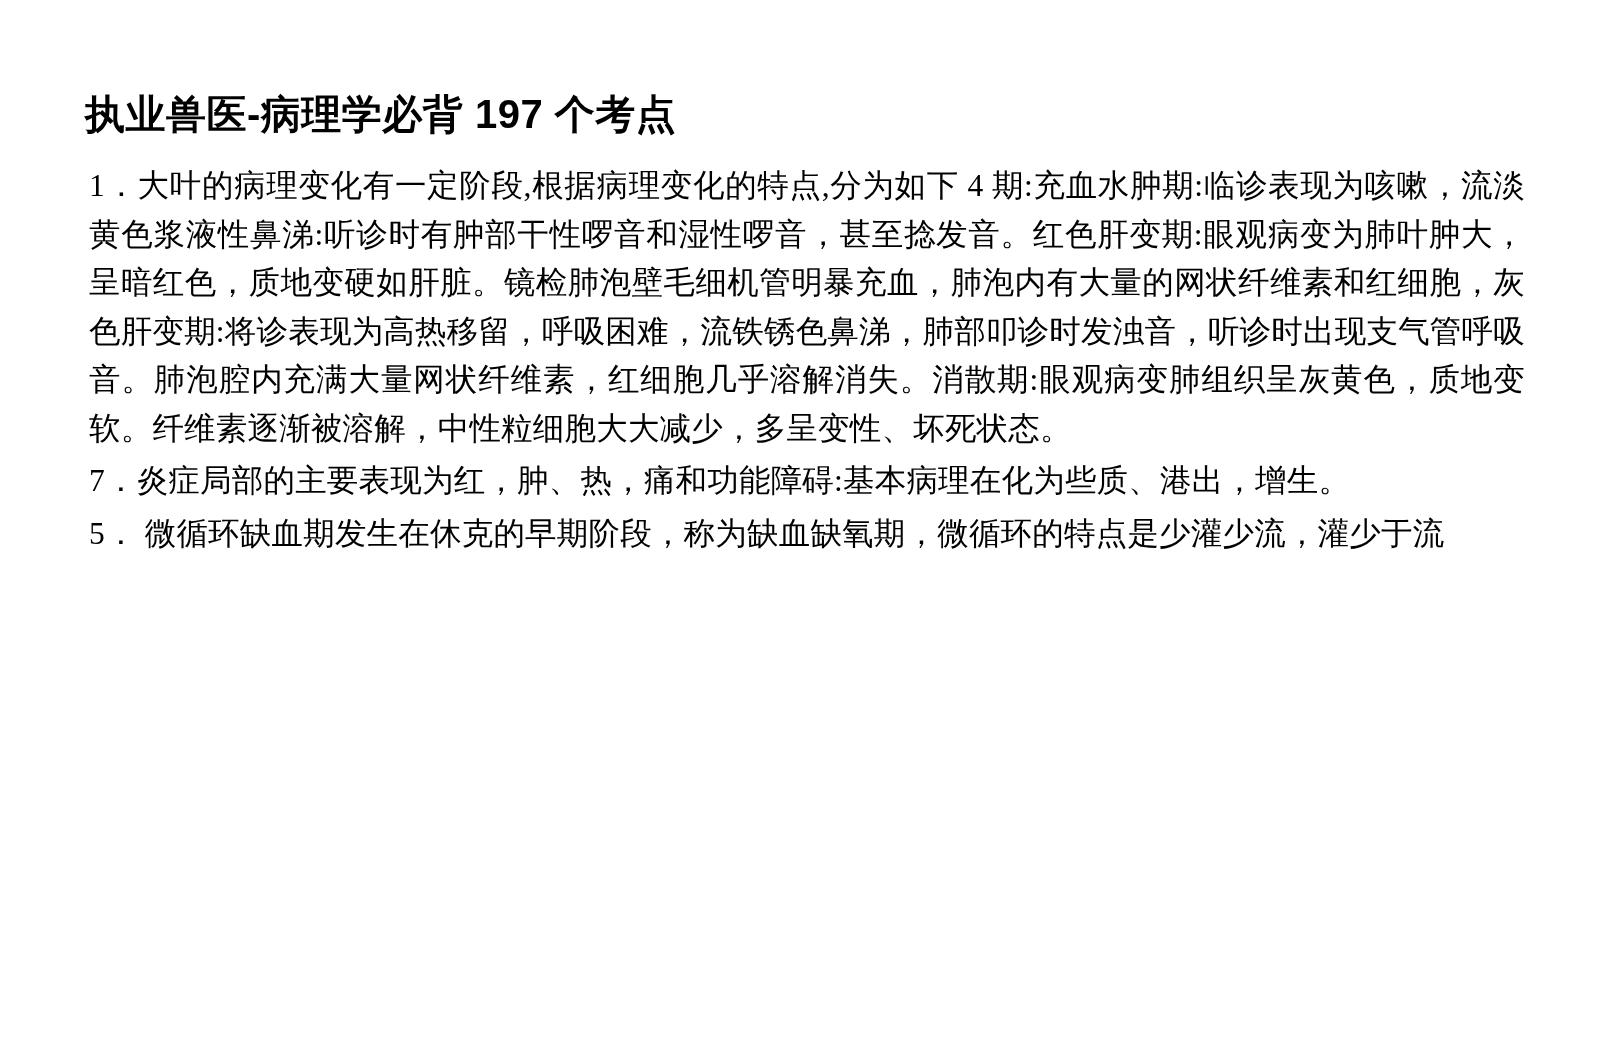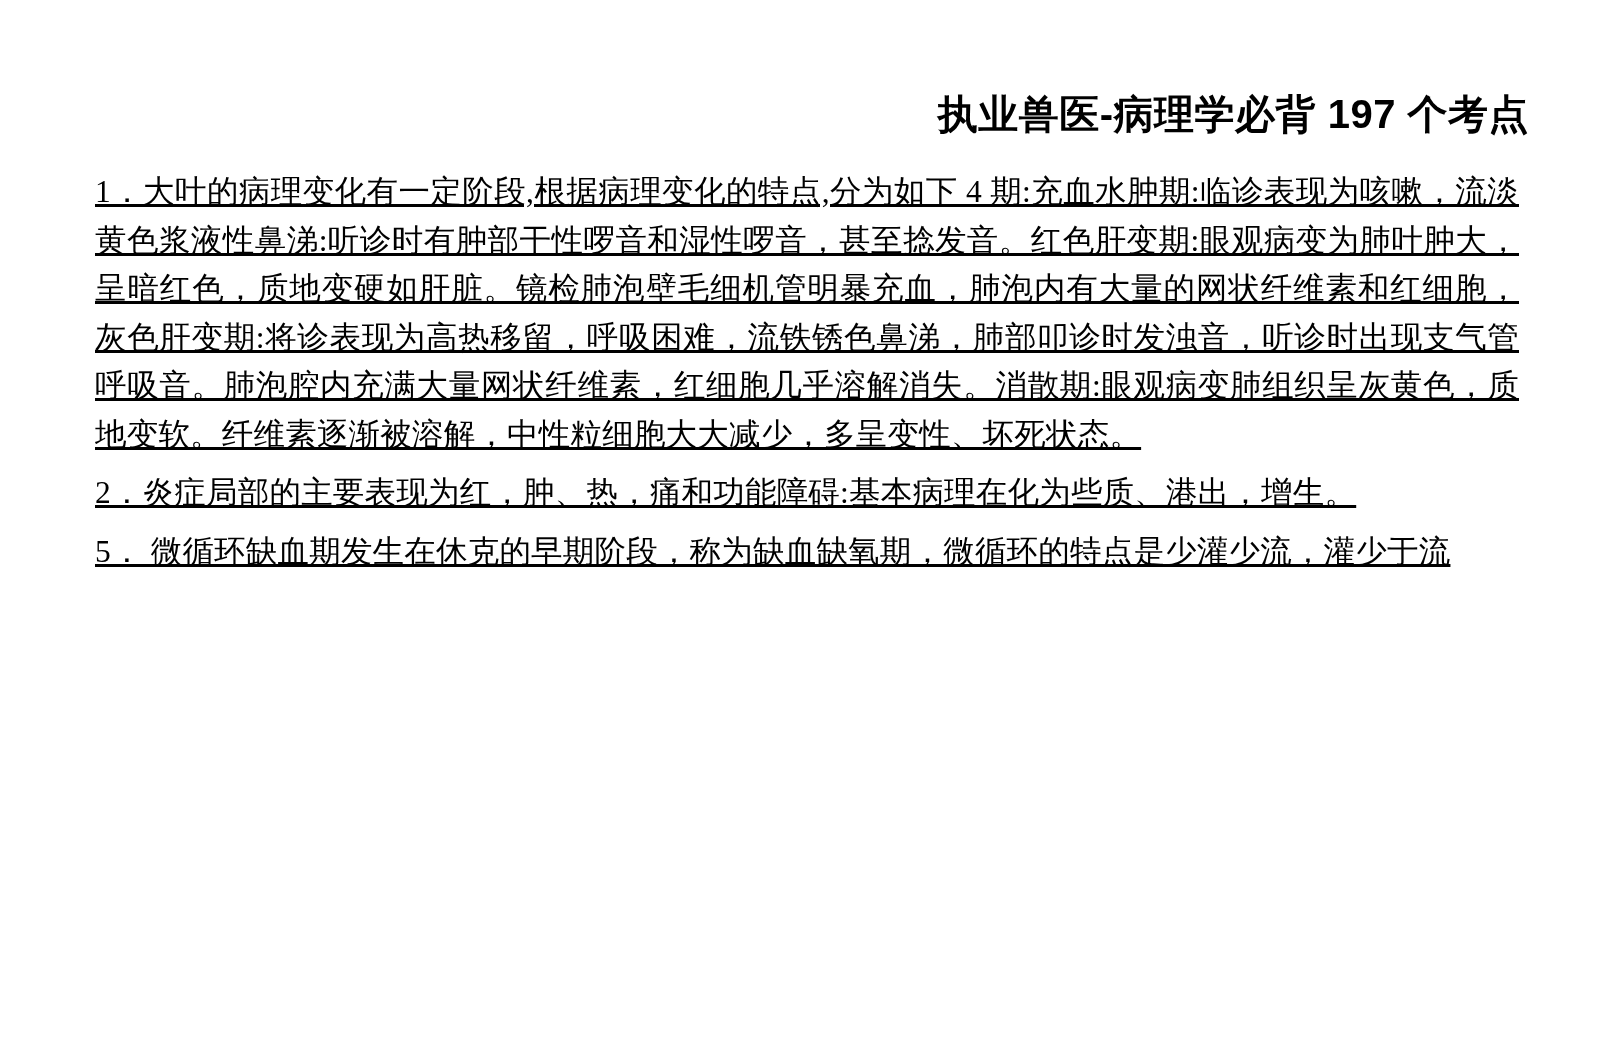--- a/index.html
+++ b/index.html
@@ -15,50 +15,49 @@
     overflow: hidden;
   }
   .page {
     width: 1614px;
     height: 1060px;
     box-sizing: border-box;
     padding: 0 85px;
     position: relative;
   }
   .doc-title {
-    text-align: right;
+    text-align: left;
     font-family: "Liberation Sans", "DejaVu Sans", sans-serif;
     font-weight: bold;
     font-size: 40px;
     letter-spacing: 0.5px;
     margin: 0;
     padding-top: 92px;
     padding-bottom: 22px;
     line-height: 1.1;
   }
   .body-block {
     font-size: 31.5px;
     line-height: 48.5px;
     text-align: justify;
     text-justify: inter-ideograph;
     letter-spacing: 0.2px;
   }
   .para {
-    margin: 10px;
+    margin: 4px;
     text-indent: 0;
     white-space: normal;
-    text-decoration: underline;
   }
   .para + .para {
     margin-top: 0px;
   }
 </style>
 </head>
 <body>
 
 <div class="page">
   <h1 class="doc-title">执业兽医-病理学必背 197 个考点</h1>
   <div class="body-block">
     <p class="para">1．大叶的病理变化有一定阶段,根据病理变化的特点,分为如下 4 期:充血水肿期:临诊表现为咳嗽，流淡黄色浆液性鼻涕:听诊时有肿部干性啰音和湿性啰音，甚至捻发音。红色肝变期:眼观病变为肺叶肿大，呈暗红色，质地变硬如肝脏。镜检肺泡壁毛细机管明暴充血，肺泡内有大量的网状纤维素和红细胞，灰色肝变期:将诊表现为高热移留，呼吸困难，流铁锈色鼻涕，肺部叩诊时发浊音，听诊时出现支气管呼吸音。肺泡腔内充满大量网状纤维素，红细胞几乎溶解消失。消散期:眼观病变肺组织呈灰黄色，质地变软。纤维素逐渐被溶解，中性粒细胞大大减少，多呈变性、坏死状态。</p>
-    <p class="para">2．炎症局部的主要表现为红，肿、热，痛和功能障碍:基本病理在化为些质、港出，增生。</p>
+    <p class="para">7．炎症局部的主要表现为红，肿、热，痛和功能障碍:基本病理在化为些质、港出，增生。</p>
     <p class="para">5． 微循环缺血期发生在休克的早期阶段，称为缺血缺氧期，微循环的特点是少灌少流，灌少于流</p>
   </div>
 </div>
 
 </body></html>

